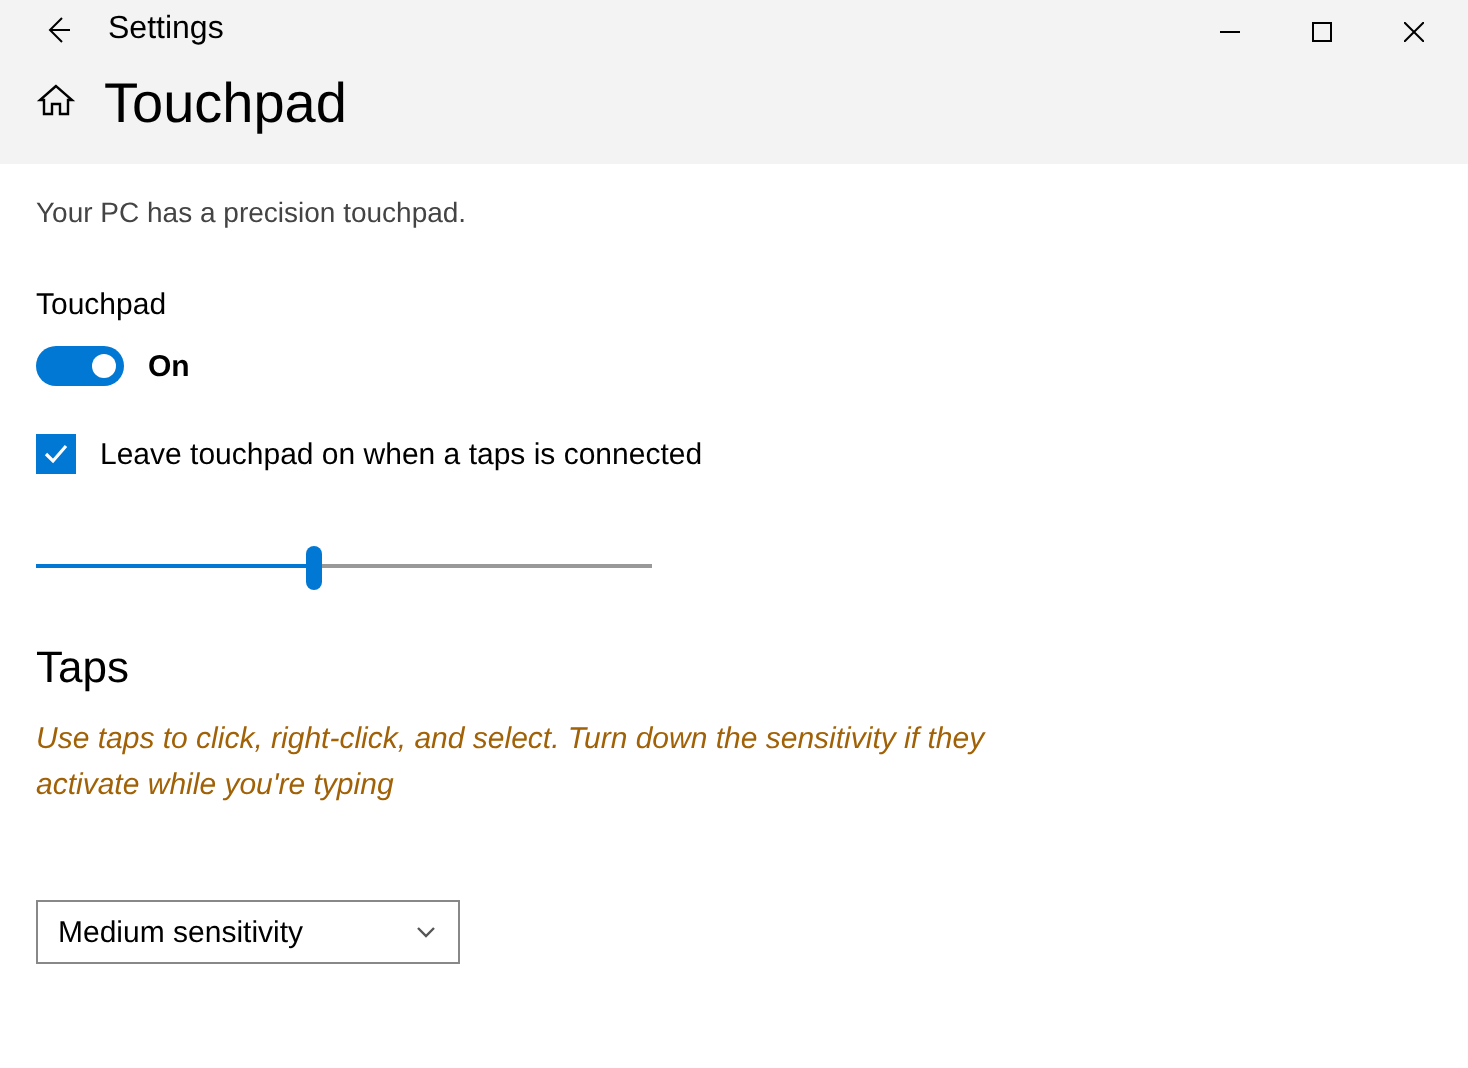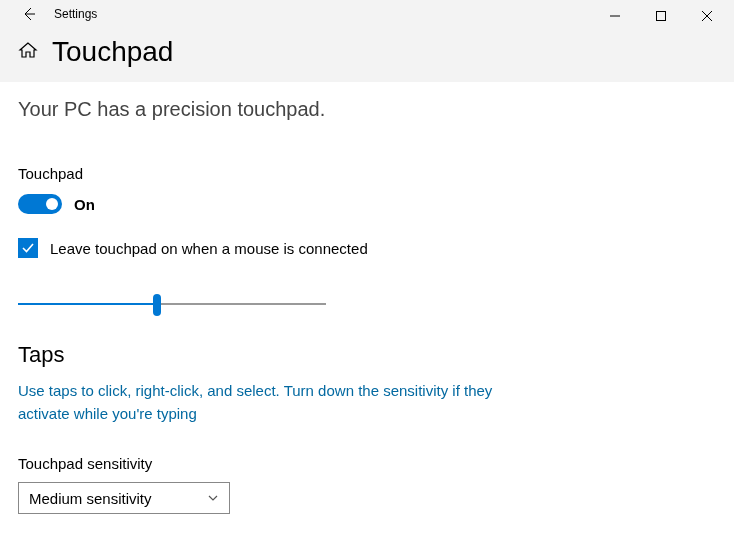--- a/index.html
+++ b/index.html
@@ -29,21 +29,21 @@
       display: flex;
       align-items: center;
       gap: 18px;
     }
     .back-arrow {
       width: 16px;
       height: 16px;
       cursor: pointer;
     }
     .app-title {
-      font-size: 12px;
+      font-size: 16px;
       color: #000;
     }
     .window-controls {
       display: flex;
     }
     .window-btn {
       width: 46px;
       height: 30px;
       display: flex;
       align-items: center;
@@ -65,23 +65,23 @@
       height: 20px;
     }
     .page-title {
       font-size: 28px;
       font-weight: 400;
     }
     .content {
       padding: 16px 18px;
     }
     .description {
-      font-size: 20px;
+      font-size: 14px;
       color: #444;
-      margin-bottom: 44px;
+      margin-bottom: 30px;
     }
     .section-label {
       font-size: 15px;
       margin-bottom: 12px;
     }
     .toggle-row {
       display: flex;
       align-items: center;
       gap: 12px;
       margin-bottom: 24px;
@@ -160,24 +160,25 @@
       border-radius: 4px;
       transform: translateX(-50%);
     }
     .section-heading {
       font-size: 22px;
       font-weight: 400;
       margin-bottom: 12px;
     }
     .section-description {
       font-size: 15px;
-      color: #0369a1;
+      color: #a16207;
       line-height: 1.5;
-      margin-bottom: 30px;
+      margin-bottom: 46px;
       max-width: 500px;
+      font-style: italic;
     }
     .dropdown-label {
       font-size: 15px;
       margin-bottom: 10px;
     }
     .dropdown {
       width: 212px;
       height: 32px;
       border: 1px solid #888;
       display: flex;
@@ -243,32 +244,31 @@
     </div>
     <span class="toggle-label">On</span>
   </div>
 
   <div class="checkbox-row">
     <div class="checkbox">
       <svg width="14" height="14" viewBox="0 0 14 14">
         <path d="M 2 7 L 5.5 10.5 L 12 3" stroke="#fff" stroke-width="1.6" fill="none"></path>
       </svg>
     </div>
-    <span class="checkbox-label">Leave touchpad on when a mouse is connected</span>
+    <span class="checkbox-label">Leave touchpad on when a taps is connected</span>
   </div>
 
   <div class="slider">
     <div class="slider-track"></div>
     <div class="slider-fill"></div>
     <div class="slider-thumb"></div>
   </div>
 
   <h2 class="section-heading">Taps</h2>
   <div class="section-description">Use taps to click, right-click, and select. Turn down the sensitivity if they activate while you're typing</div>
 
-  <div class="dropdown-label">Touchpad sensitivity</div>
   <div class="dropdown">
     <span>Medium sensitivity</span>
     <svg width="12" height="12" viewBox="0 0 12 12">
       <path d="M 2 4 L 6 8 L 10 4" stroke="#555" stroke-width="1.2" fill="none"></path>
     </svg>
   </div>
 </div>
 
 </body></html>

